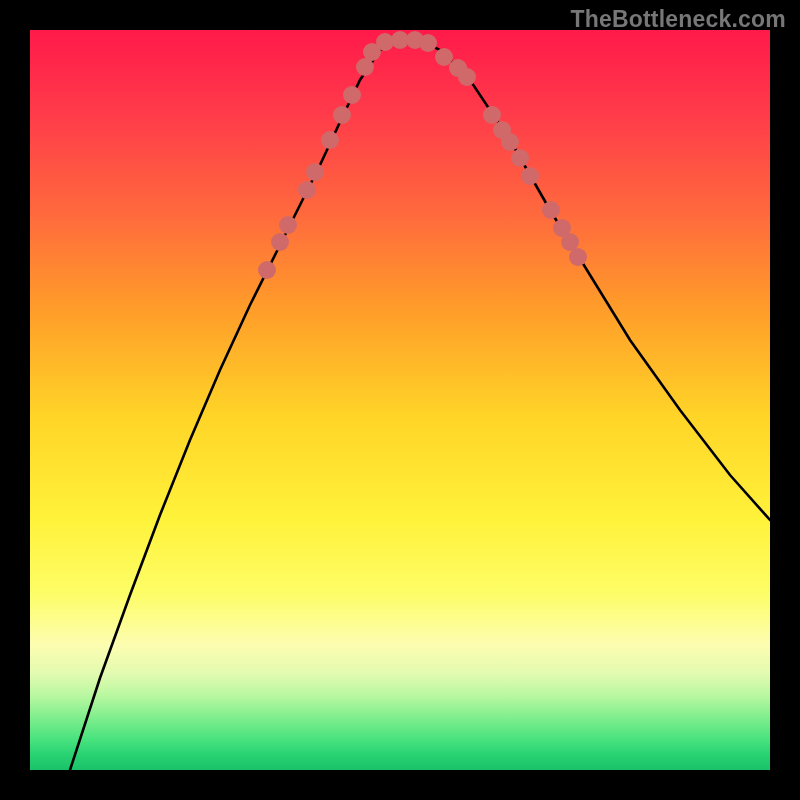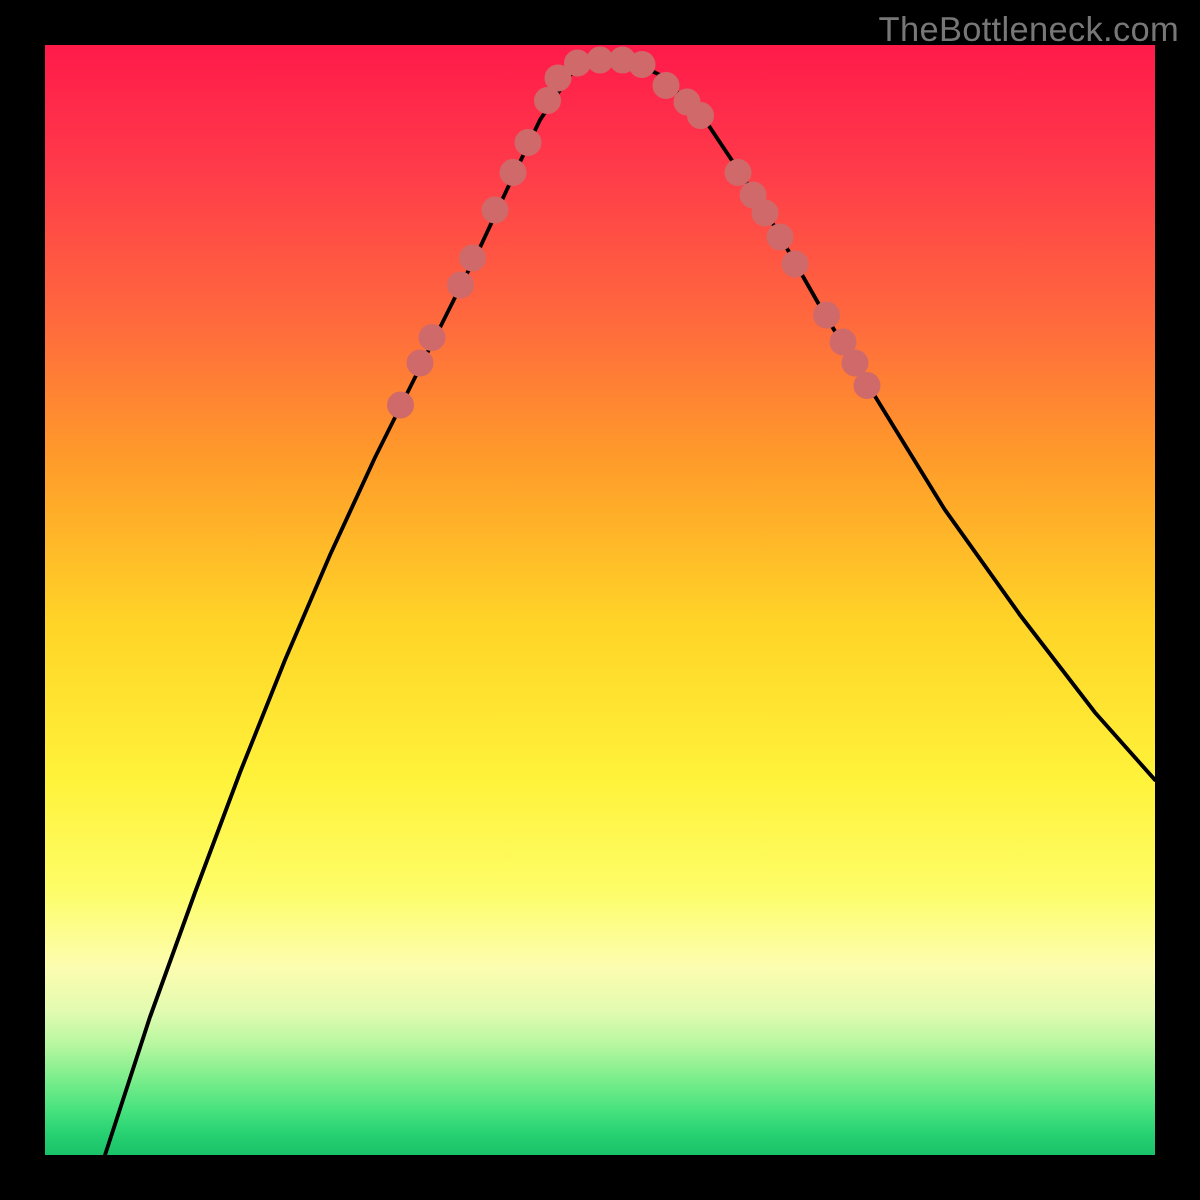--- a/index.html
+++ b/index.html
@@ -40,21 +40,21 @@
       #46e27e 96%,
       #28d272 98%,
       #19c268 100%);
   }
   .watermark {
     position: absolute;
     top: 6px;
     right: 14px;
     color: #777;
     font-size: 23px;
-    font-weight: 400;
+    font-weight: 700;
     letter-spacing: 0.2px;
   }
   svg.curve {
     position: absolute;
     left: 0;
     top: 0;
     width: 740px;
     height: 740px;
   }
 </style>

